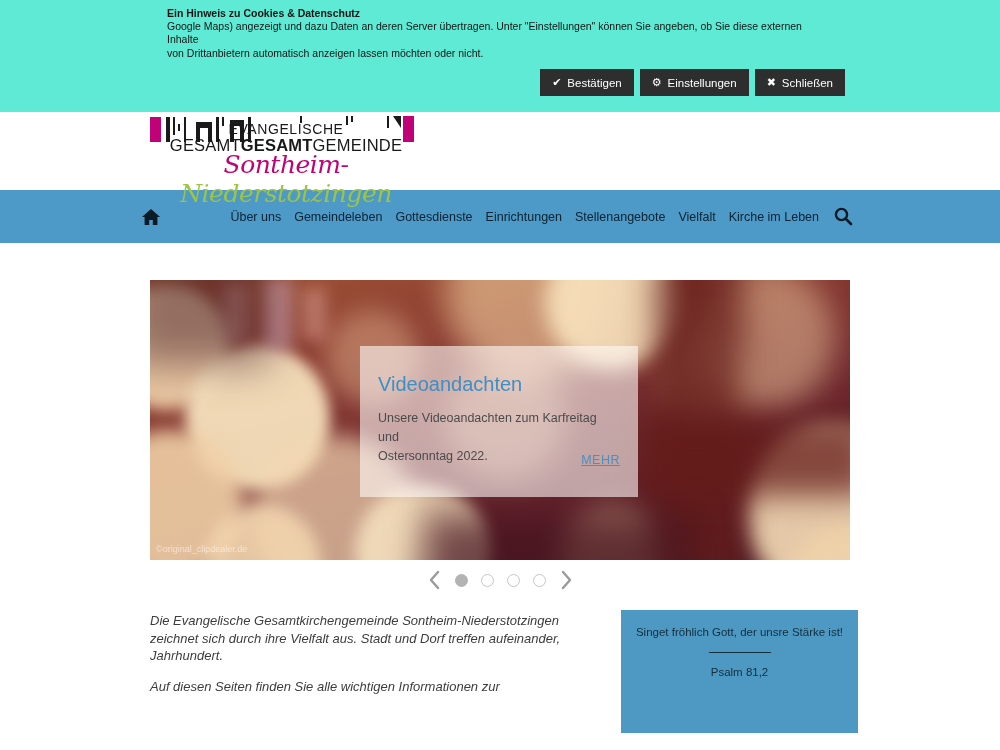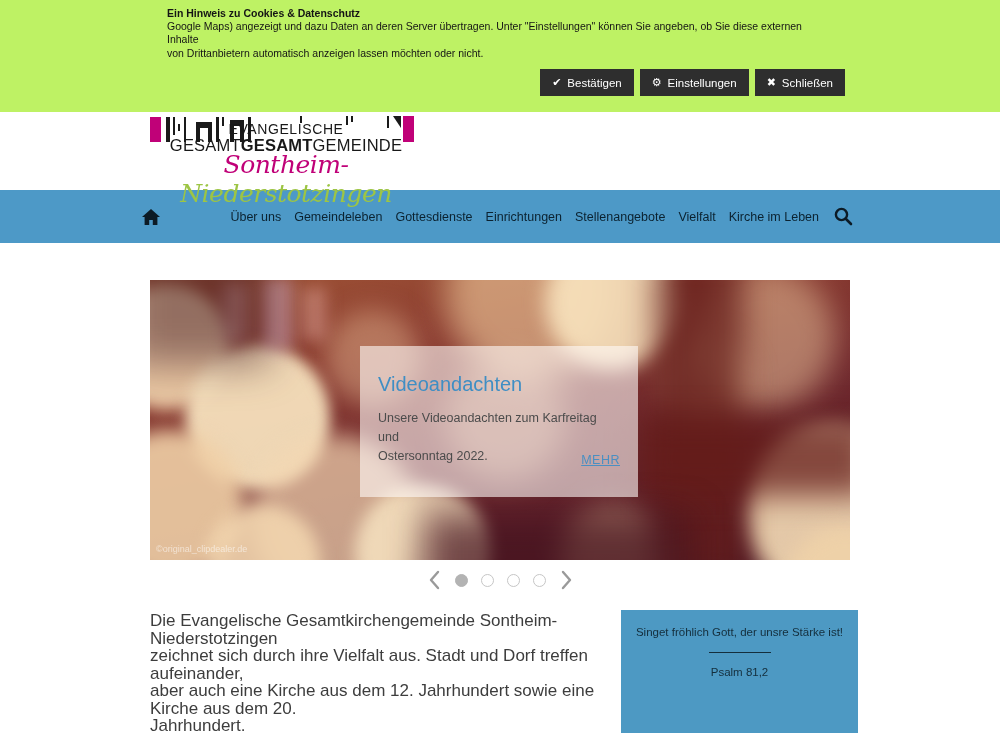--- a/index.html
+++ b/index.html
@@ -3,21 +3,21 @@
 <meta charset="utf-8">
 <title>Evangelische Gesamtkirchengemeinde Sontheim-Niederstotzingen</title>
 <style>
   html,body{margin:0;padding:0;}
   body{
     width:1000px;height:750px;position:relative;overflow:hidden;
     background:#ffffff;font-family:"Liberation Sans",sans-serif;
     -webkit-font-smoothing:antialiased;
   }
   
-  .cookie-banner{position:absolute;top:0;left:0;width:1000px;height:112px;background:#bef264;z-index:50;}
+  .cookie-banner{position:absolute;top:0;left:0;width:1000px;height:112px;background:#5eead4;z-index:50;}
   .cb-text{position:absolute;left:167px;top:7px;width:660px;color:#141414;}
   .cb-title{font-size:10.5px;font-weight:bold;line-height:13px;}
   .cb-line{font-size:10.5px;line-height:13.3px;}
   .cb-buttons{position:absolute;right:155px;top:69px;display:flex;gap:6px;}
   .cb-btn{background:#2e2e2e;color:#fff;border:none;height:27px;padding:0 12px;
     font-family:"Liberation Sans",sans-serif;font-size:11.5px;display:flex;align-items:center;gap:6px;cursor:pointer;}
   .cb-btn .ico{font-size:11px;line-height:1;}
   
   .logo-header{position:absolute;top:112px;left:0;width:1000px;height:78px;background:#fff;}
   .logo{position:absolute;left:150px;top:0;width:272px;height:78px;}
@@ -52,21 +52,21 @@
   
   .carousel{position:absolute;left:150px;top:565px;width:700px;height:30px;
     display:flex;justify-content:center;align-items:center;gap:13px;}
   .c-arrow{display:flex;align-items:center;cursor:pointer;padding:0 2px;}
   .dot{width:13px;height:13px;border-radius:50%;box-sizing:border-box;cursor:pointer;
     border:1.5px solid #c6c6c6;background:transparent;}
   .dot.active{background:#b3b3b3;border-color:#b3b3b3;}
   
   .welcome{position:absolute;left:150px;top:612px;width:458px;}
   .welcome h1{font-size:20.5px;font-weight:400;color:#3f8ec4;margin:10px 0 14px 0;}
-  .p-line{font-size:17px;color:#3d3d3d;line-height:17.5px;}
+  .p-line{font-size:13px;color:#3d3d3d;line-height:17.5px;font-style:italic;}
   .para2{margin-top:13px;}
   .quote-box{position:absolute;left:621px;top:610px;width:237px;height:123px;background:#4d99c3;
     box-sizing:border-box;padding-top:16px;text-align:center;}
   .quote-text{font-size:11.5px;color:#142e3c;white-space:nowrap;}
   .quote-divider{width:62px;border:none;border-top:1px solid #142e3c;margin:14px auto 13px auto;}
   .quote-source{font-size:11.5px;color:#142e3c;}
 </style>
 </head>
 <body>
 
@@ -191,21 +191,20 @@
   <span class="c-arrow">
     <svg width="12" height="20" viewBox="0 0 12 20">
       <polyline points="2,2 9,10 2,18" fill="none" stroke="#9a9a9a" stroke-width="2.4" stroke-linecap="round" stroke-linejoin="round"></polyline>
     </svg>
   </span>
 </div>
 
 <div class="welcome">
   <div class="p-line">Die Evangelische Gesamtkirchengemeinde Sontheim-Niederstotzingen</div>
   <div class="p-line">zeichnet sich durch ihre Vielfalt aus. Stadt und Dorf treffen aufeinander,</div>
-  <div class="p-line">aber auch eine Kirche aus dem 12. Jahrhundert sowie eine Kirche aus dem 20.</div>
   <div class="p-line">Jahrhundert.</div>
   <div class="p-line para2">Auf diesen Seiten  finden Sie alle wichtigen Informationen zur</div>
 </div>
 
 <div class="quote-box">
   <div class="quote-text">Singet fröhlich Gott, der unsre Stärke ist!</div>
   <hr class="quote-divider">
   <div class="quote-source">Psalm 81,2</div>
 </div>
 

